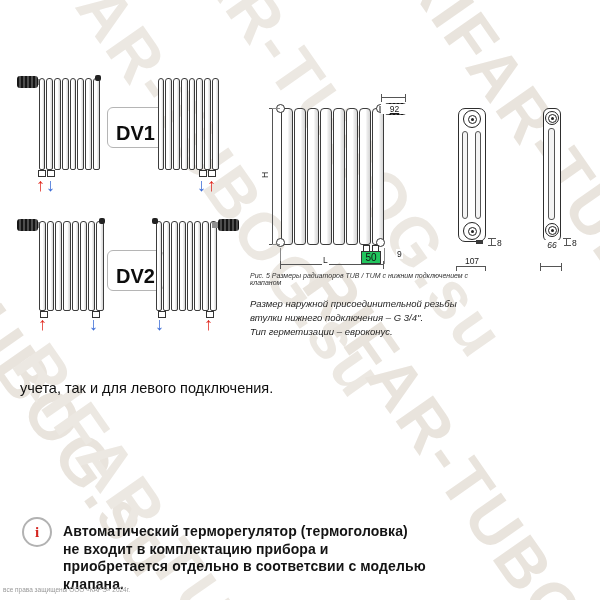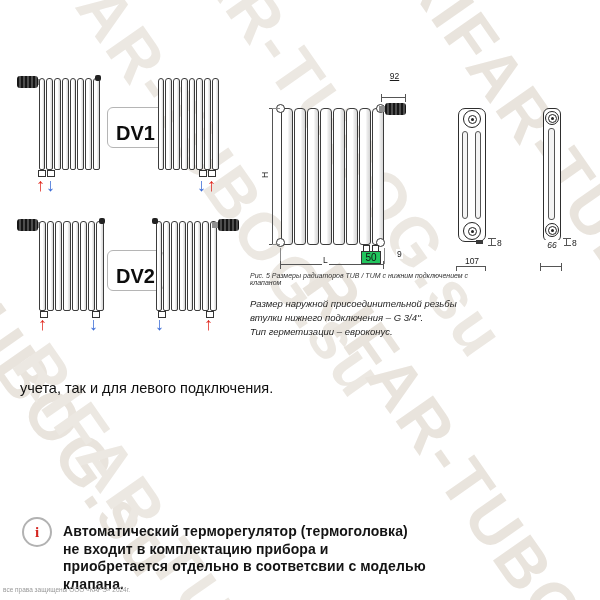--- a/index.html
+++ b/index.html
@@ -170,21 +170,21 @@
           <span></span>
           <span></span>
         </div>
       <div class="plug" style="left:276px;top:104px;"></div>
       <div class="plug" style="left:376px;top:104px;"></div>
       <div class="plug" style="left:276px;top:238px;"></div>
       <div class="plug" style="left:376px;top:238px;"></div>
       <div class="valve conn-left" style="left:385px;top:103px;"></div>
 
       <div class="dim-x" style="left:381px;top:97px;width:25px;"></div>
-      <div class="dimlab" style="left:381px;top:71px;width:25px;text-decoration:underline;">92</div>
+      <div class="dimlab" style="left:381px;top:104px;width:25px;text-decoration:underline;">92</div>
 
       <div class="dim-y" style="left:272px;top:108px;height:137px;"></div>
       <div class="ext" style="left:272px;top:108px;width:8px;height:1px;"></div>
       <div class="ext" style="left:272px;top:244px;width:8px;height:1px;"></div>
       <div class="dimlab" style="left:261px;top:170px;transform:rotate(-90deg);">H</div>
 
       <div class="stub" style="left:363px;top:245px;width:5px;"></div>
       <div class="stub" style="left:372px;top:245px;width:5px;"></div>
       <div class="boxlab" style="left:361px;top:251px;width:18px;height:11px;">50</div>
       <div class="ext" style="left:384px;top:248px;width:1px;height:16px;"></div>

